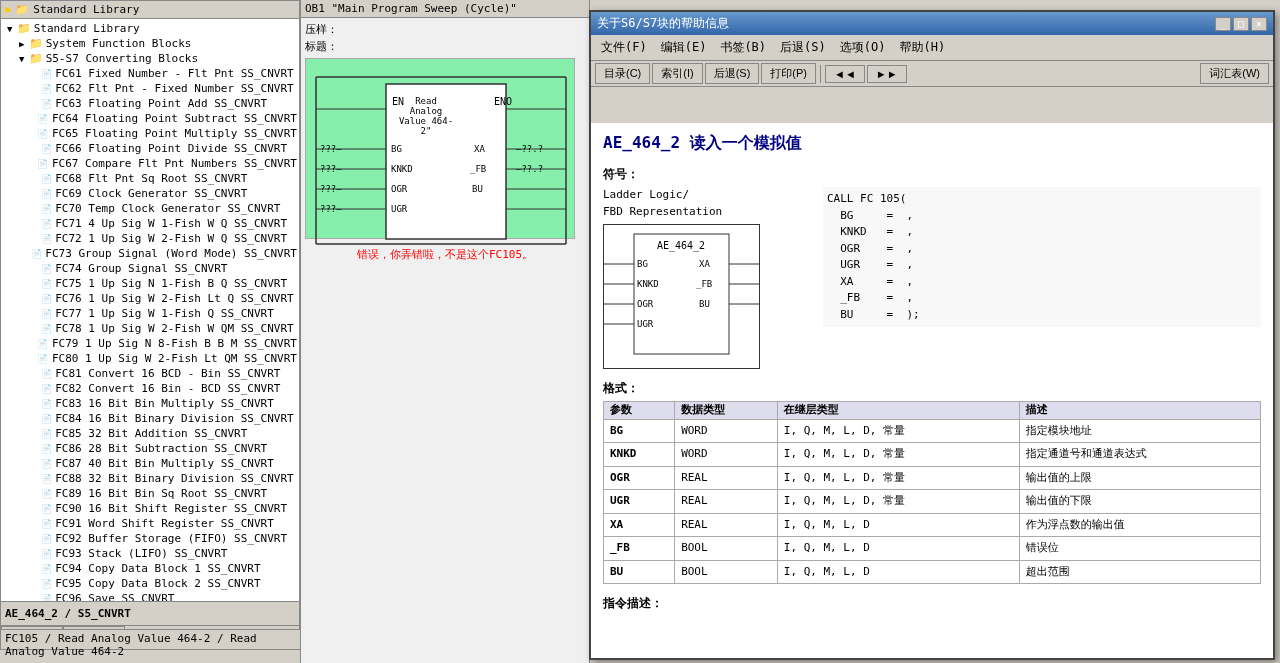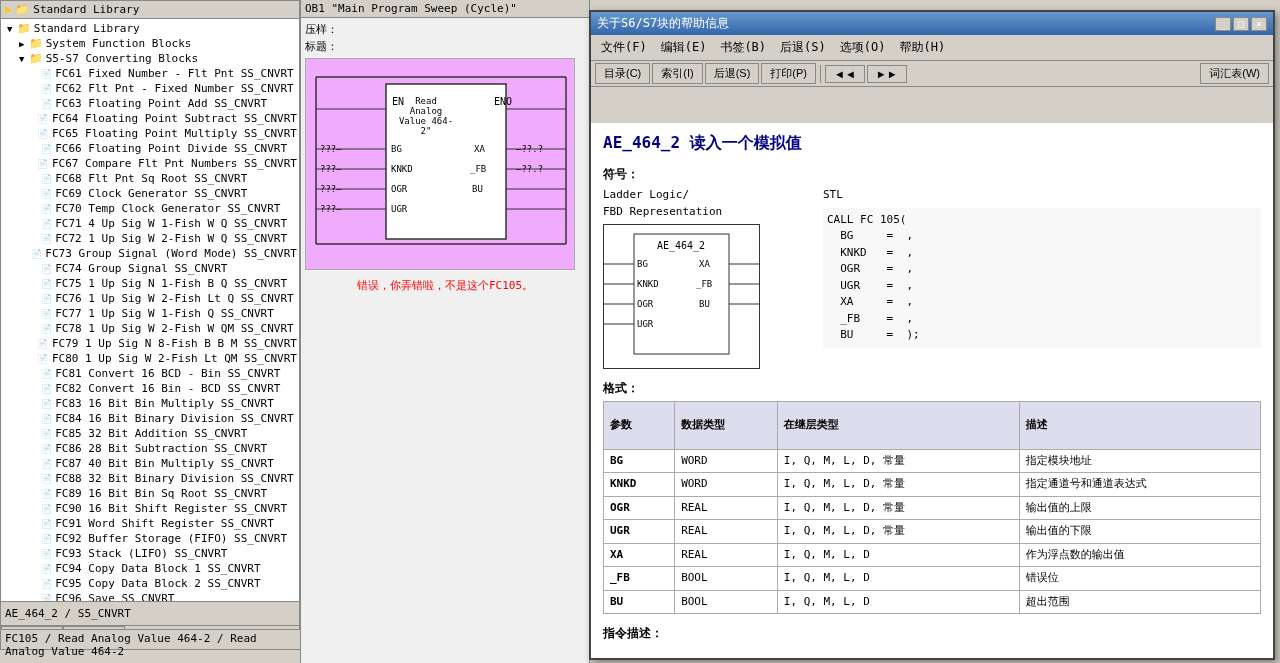--- a/index.html
+++ b/index.html
@@ -41,20 +41,21 @@
     }
 
     #left-bottom {
       height: 24px;
       background: #d4d0c8;
       border-top: 1px solid #888;
       display: flex;
       align-items: center;
       padding: 0 4px;
       font-size: 11px;
+      font-weight: bold;
     }
     #left-tabs {
       height: 24px;
       background: #d4d0c8;
       border-top: 1px solid #888;
       display: flex;
       align-items: stretch;
     }
     .left-tab {
       padding: 2px 8px;
@@ -94,24 +95,24 @@
       font-size: 11px;
       border-bottom: 1px solid #888;
     }
     #mid-content {
       flex: 1;
       padding: 4px;
       overflow: hidden;
     }
     #ladder-diagram {
       border: 1px solid #aaa;
-      background: #f0abfc;
+      background: #86efac;
       padding: 4px;
       width: 270px;
-      height: 212px;
+      height: 181px;
       position: relative;
       margin-top: 4px;
     }
 
     #error-msg {
       color: red;
       font-size: 11px;
       margin-top: 8px;
       text-align: center;
     }
@@ -215,21 +216,21 @@
 
     .param-table {
       border-collapse: collapse;
       width: 100%;
       font-size: 11px;
       margin-top: 4px;
     }
     .param-table th {
       background: #dde;
       border: 1px solid #aaa;
-      padding: 15px 6px;
+      padding: 0 6px;
       text-align: left;
     }
     .param-table td {
       border: 1px solid #aaa;
       padding: 3px 6px;
       vertical-align: top;
     }
 
     .desc-text {
       font-size: 11px;
@@ -598,21 +599,20 @@
             <line x1="125" y1="55" x2="155" y2="55" stroke="#333" stroke-width="1"></line>
             <text x="92" y="58" font-size="9" font-family="monospace">_FB</text>
 
             <line x1="125" y1="75" x2="155" y2="75" stroke="#333" stroke-width="1"></line>
             <text x="95" y="78" font-size="9" font-family="monospace">BU</text>
           </svg>
         </div>
       </div>
 
       <div style="flex:1;">
-        <div style="font-size:11px; margin-bottom:4px;">STL</div>
         <div class="stl-code">CALL FC 105(
   BG     =  ,
   KNKD   =  ,
   OGR    =  ,
   UGR    =  ,
   XA     =  ,
   _FB    =  ,
   BU     =  );</div>
       </div>
     </div>

